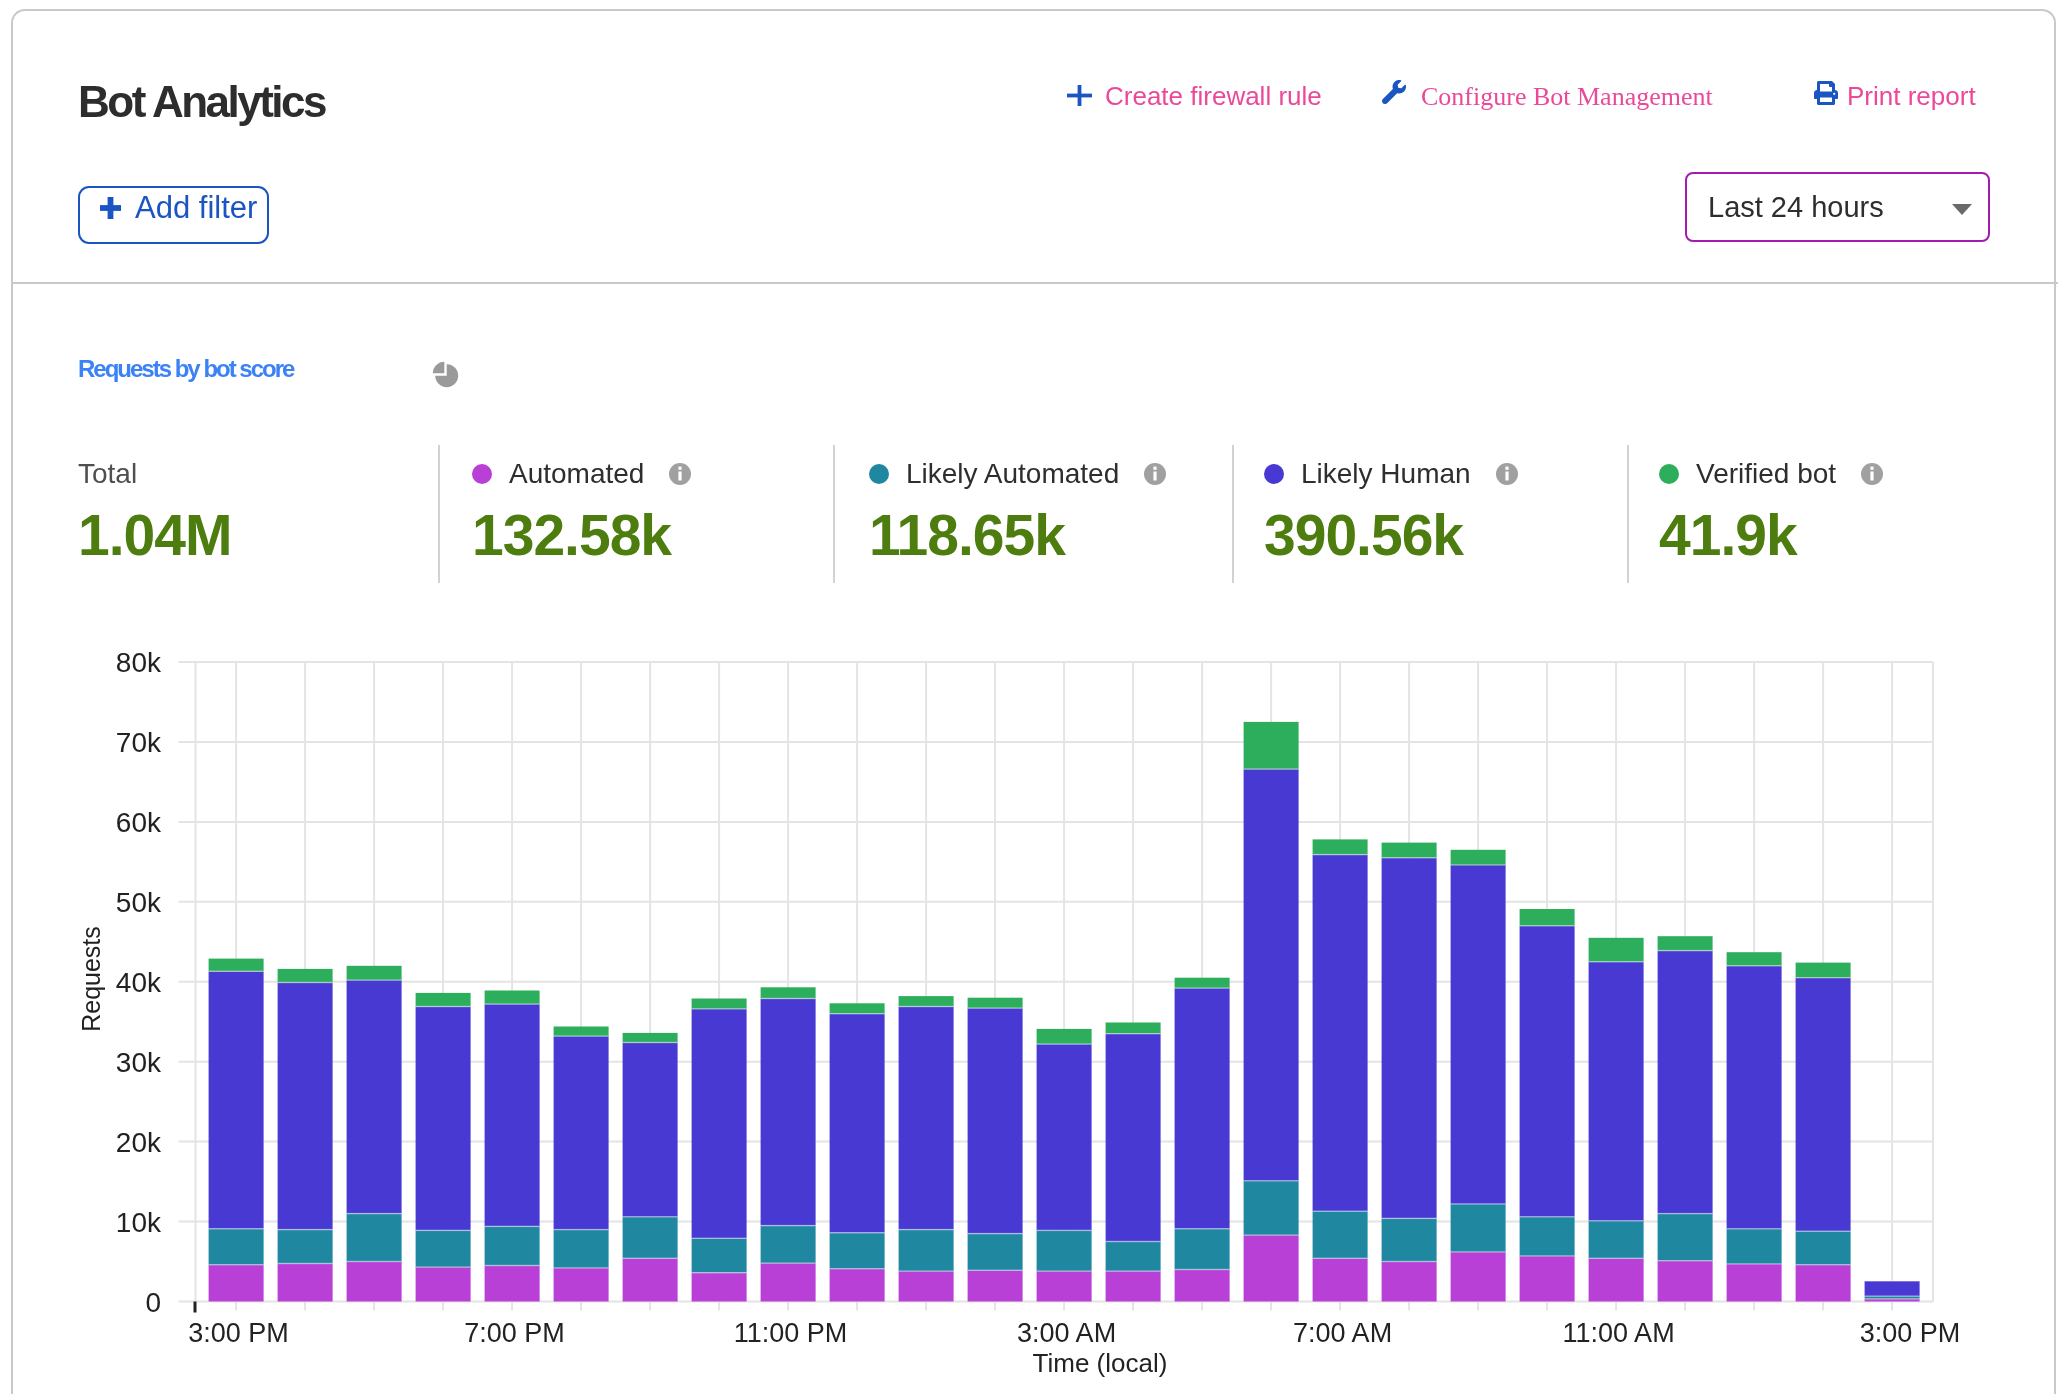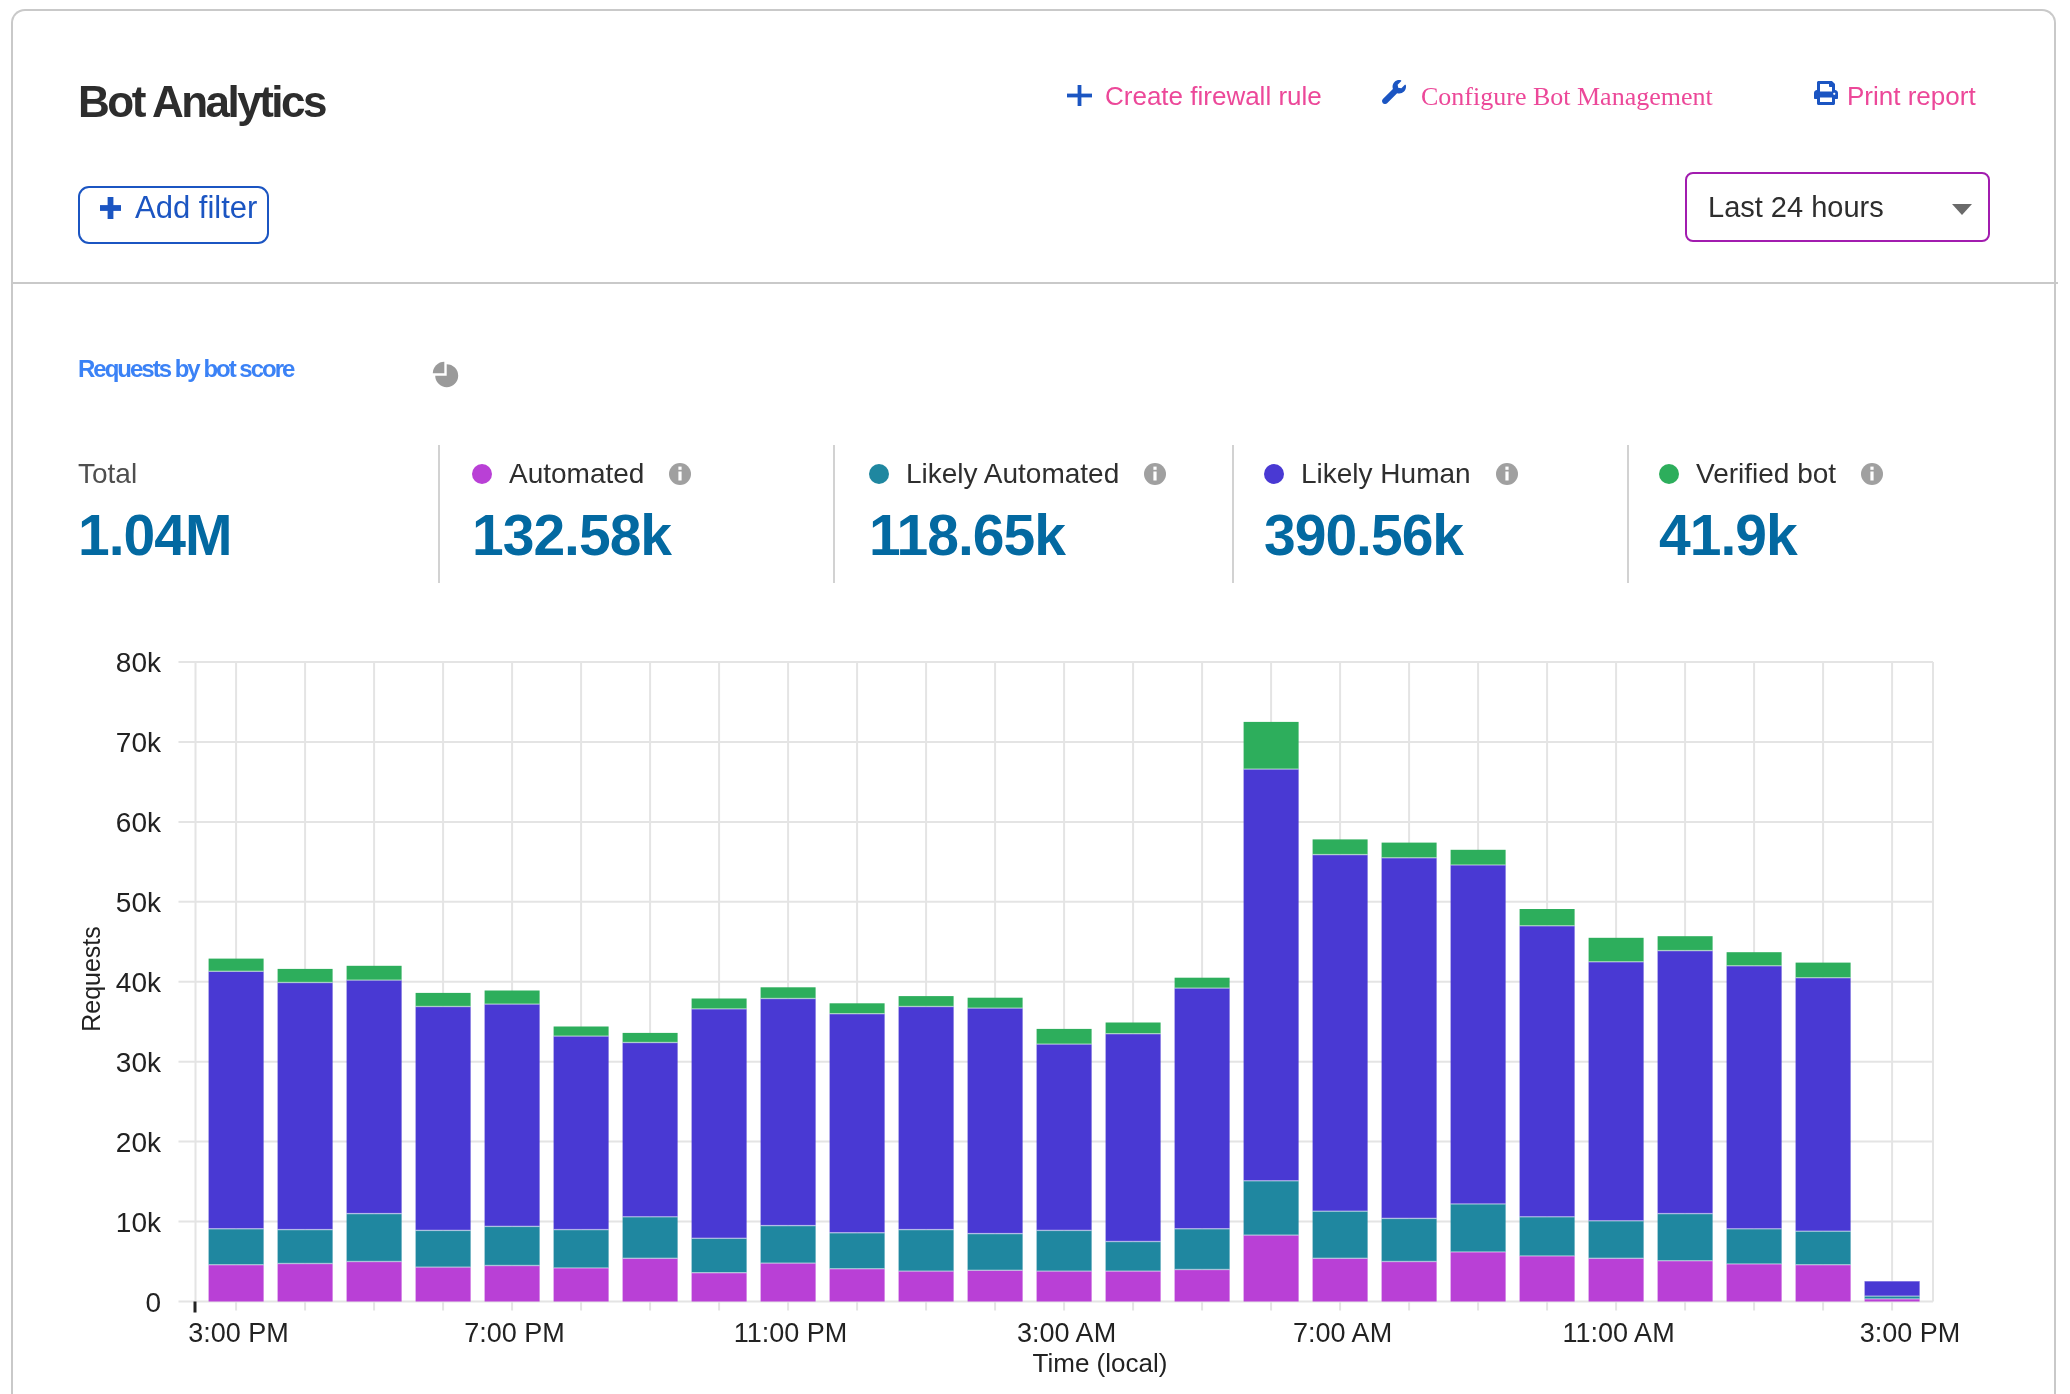--- a/index.html
+++ b/index.html
@@ -14,21 +14,21 @@
   border-radius:11px; display:flex; align-items:center; font-size:31px; font-weight:500; color:#1b55c2; padding-bottom:14px; }
 .dd { position:absolute; left:1685px; top:172px; width:305px; height:70px; border:2px solid #a21caf;
   border-radius:8px; display:flex; align-items:center; font-size:29px; color:#2e2e2e; }
 .caret { width:0; height:0; border-left:10px solid transparent; border-right:10px solid transparent;
   border-top:11px solid #6a6a6a; position:absolute; right:16px; top:30px; }
 .h2 { position:absolute; left:78px; top:355px; font-size:24px; font-weight:700; color:#3b82f6; letter-spacing:-2px; }
 .pie { position:absolute; left:431px; top:360px; }
 .statcol { position:absolute; top:456px; }
 .stathead { display:flex; align-items:center; font-size:28px; color:#2e2e2e; height:36px; }
 .dot { width:20px; height:20px; border-radius:50%; margin-right:17px; }
-.statval { font-size:57px; font-weight:700; color:#0369a1; margin-top:10px; letter-spacing:-1px; }
+.statval { font-size:57px; font-weight:700; color:#4d7c0f; margin-top:10px; letter-spacing:-1px; }
 .vdiv { position:absolute; top:445px; width:2px; height:138px; background:#d2d2d2; }
 .info { margin-left:24px; }
 </style>
 </head>
 <body>
 <div class="card"></div>
 <div class="hdiv"></div>
 <div class="title">Bot Analytics</div>
 
 <div class="link" style="left:1067px;">

